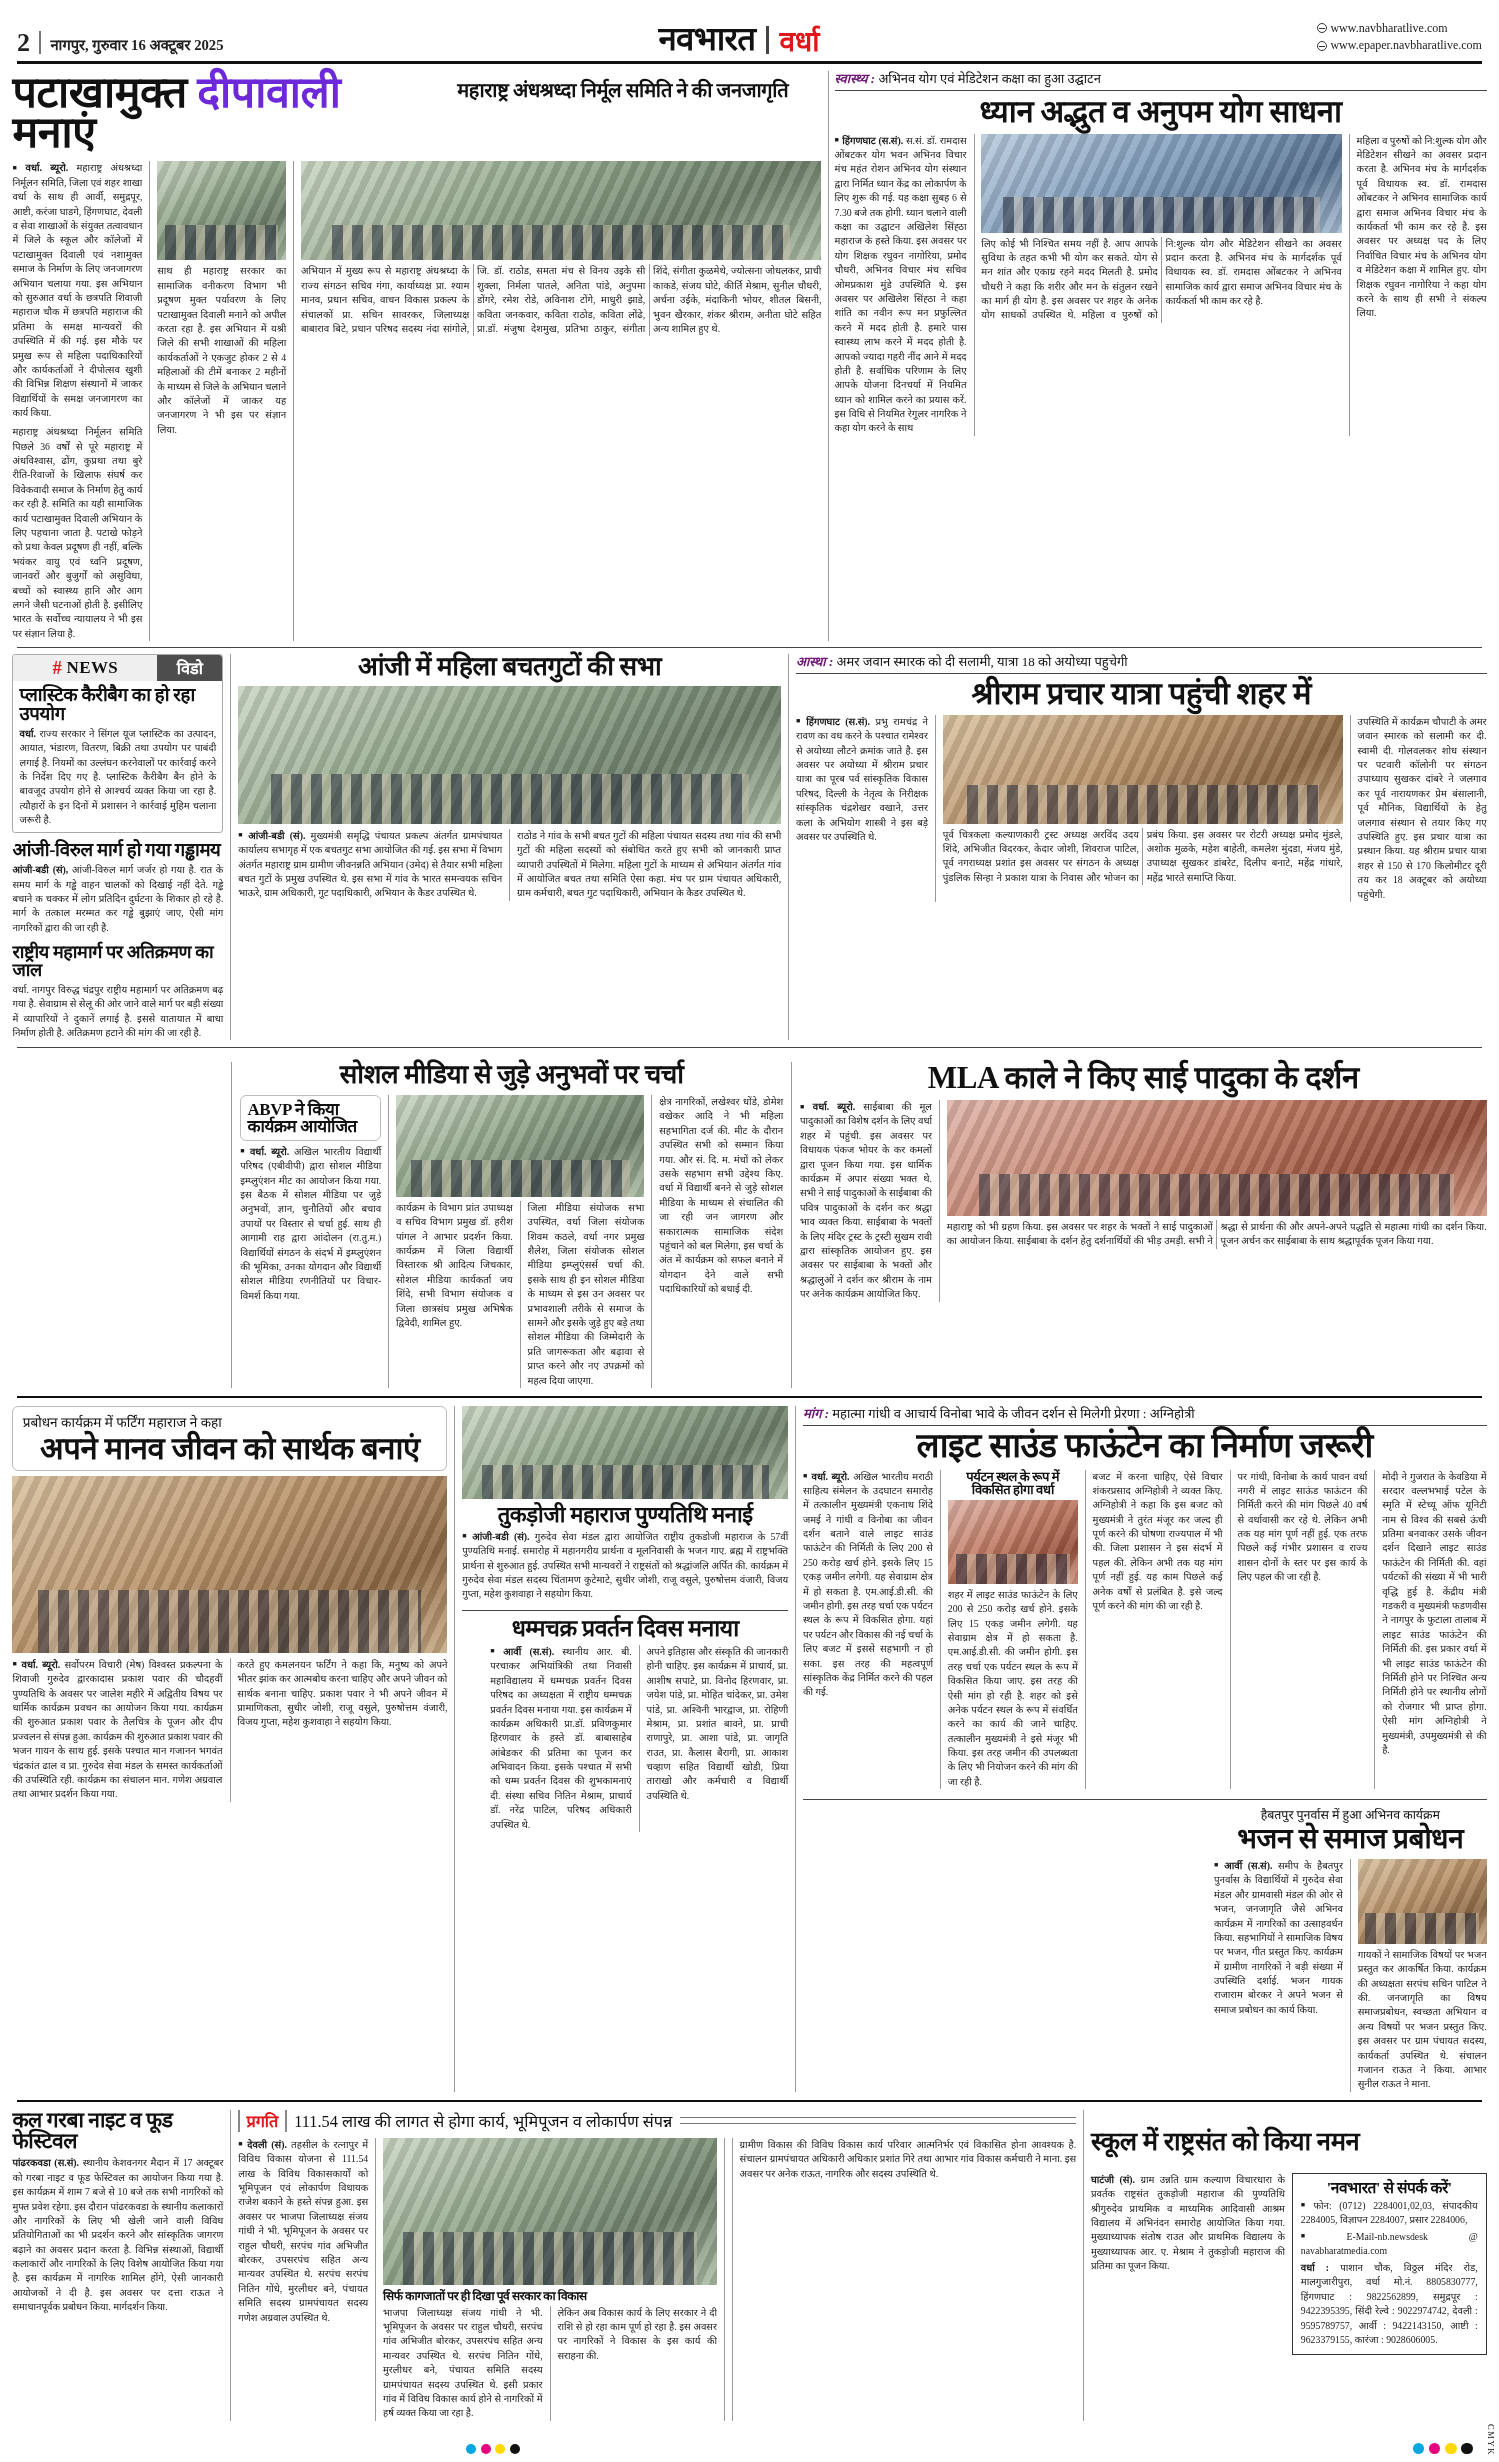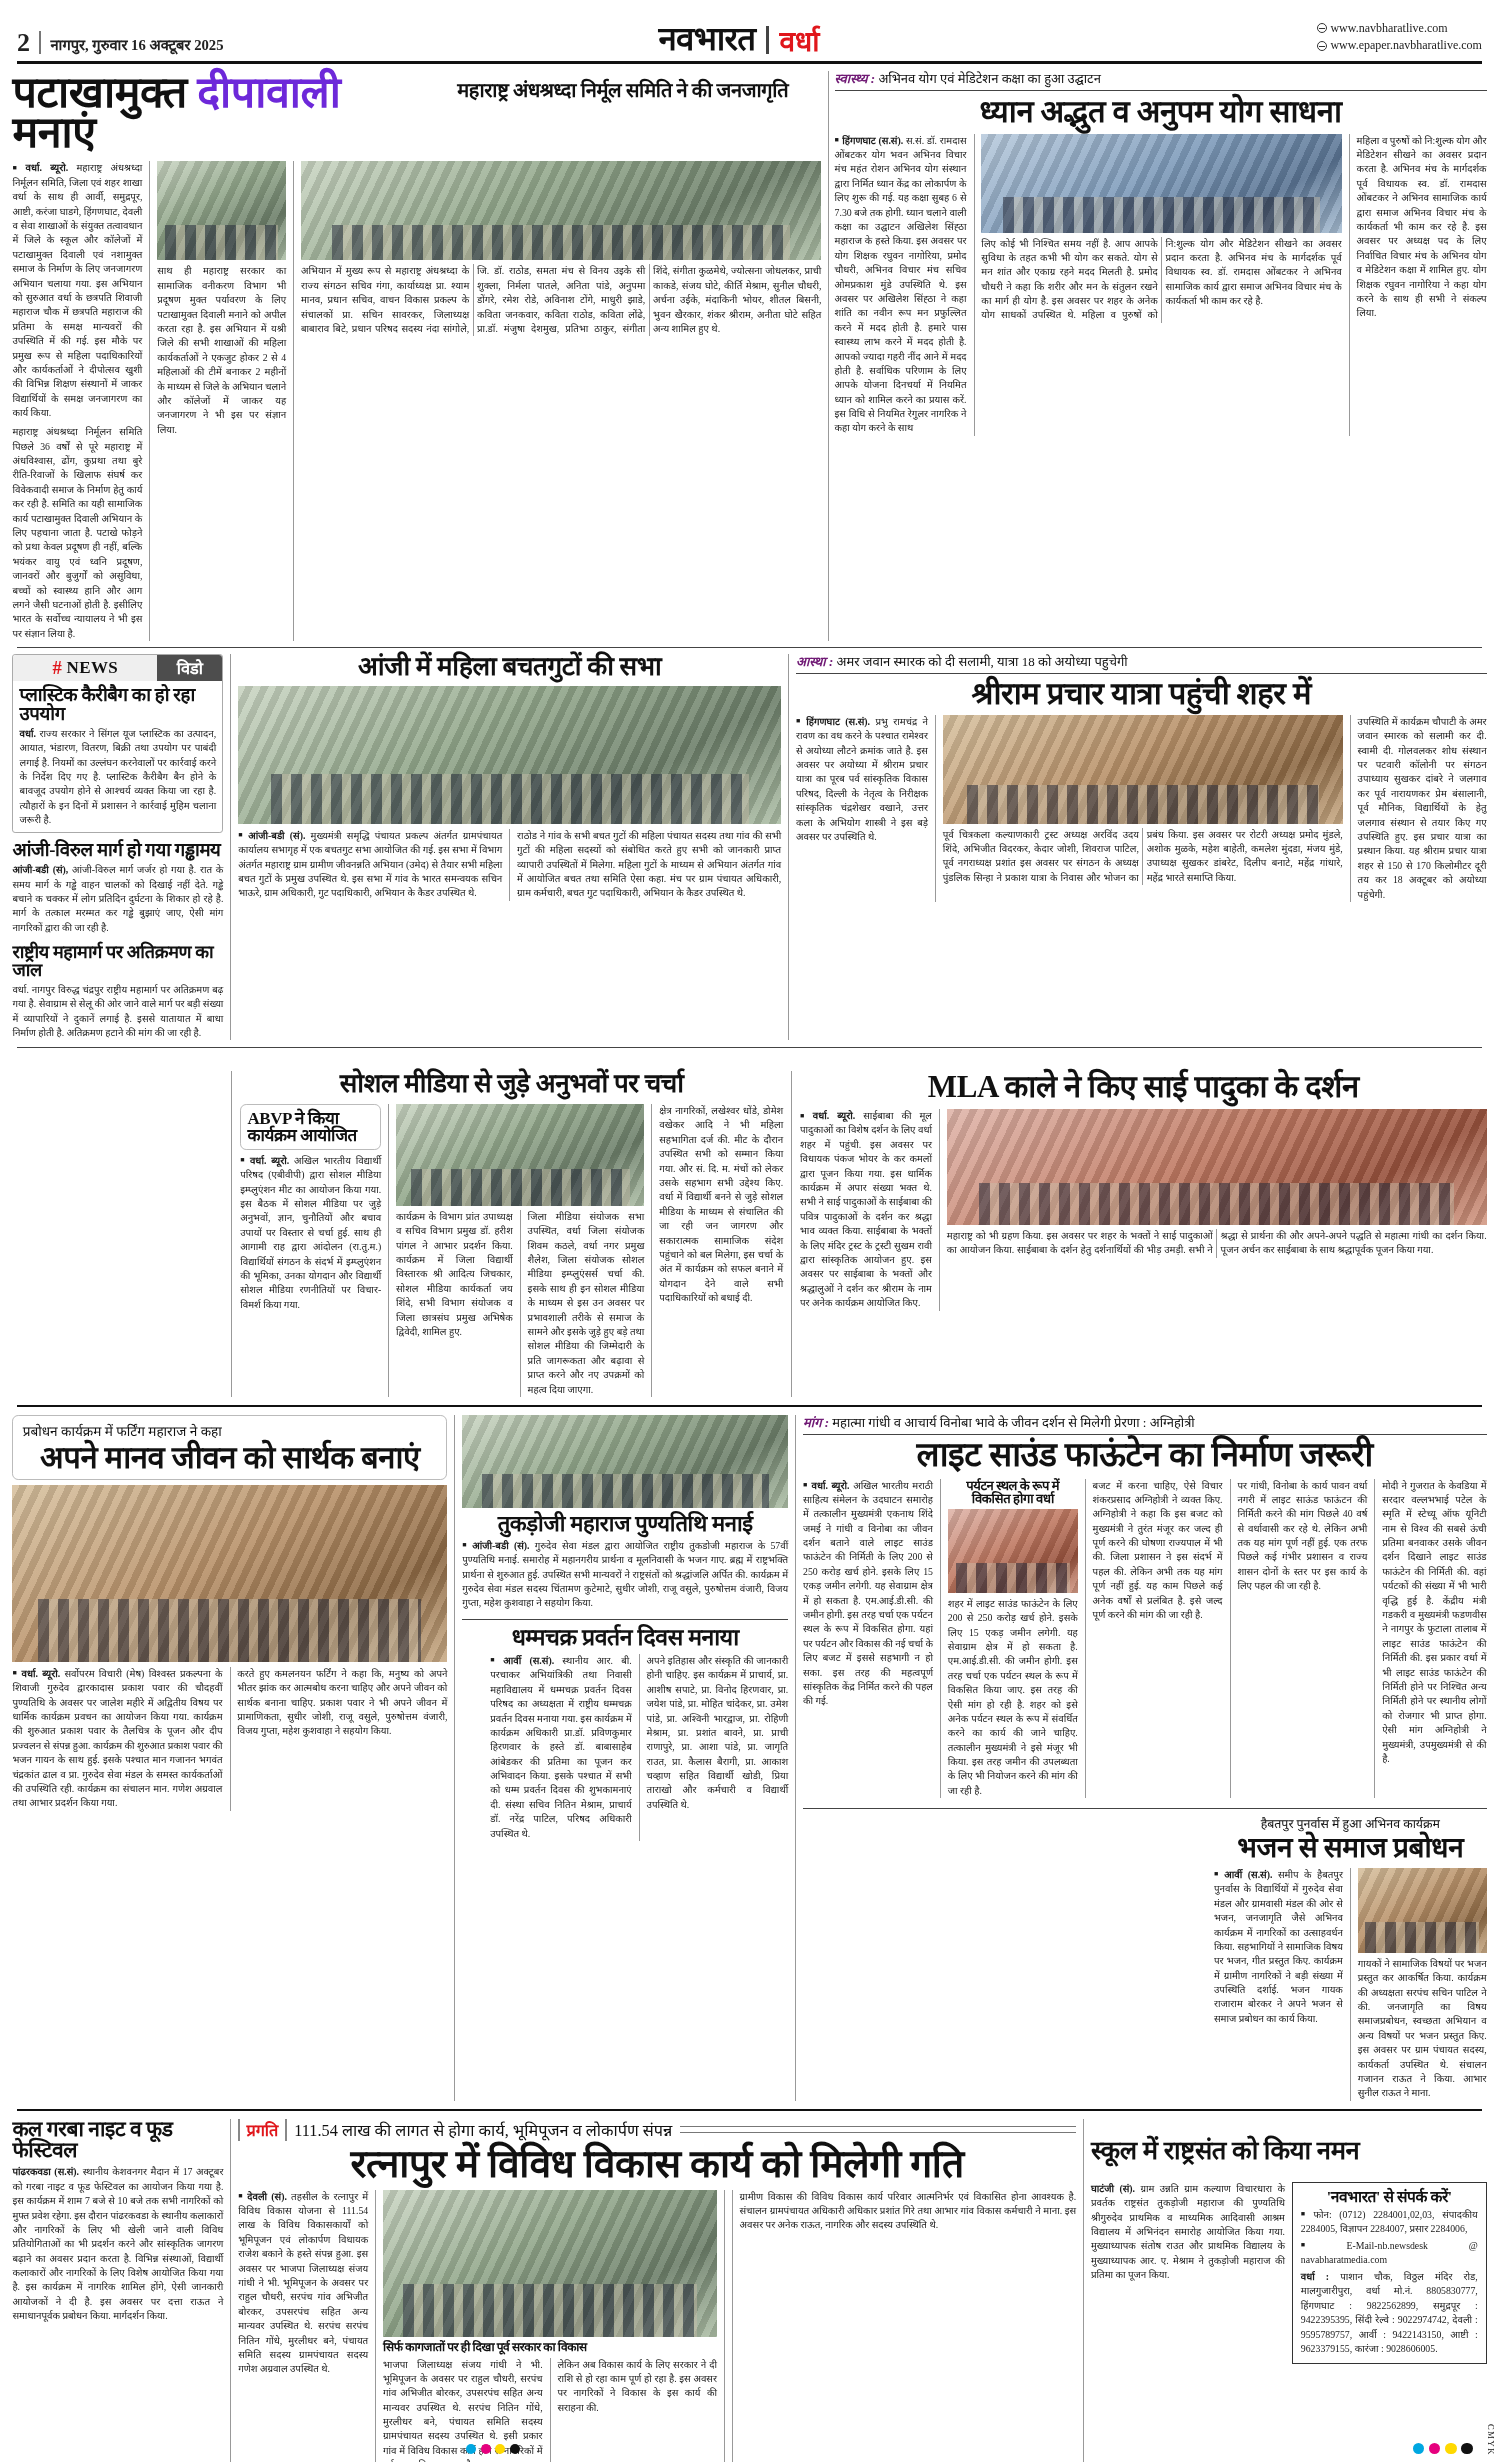--- a/index.html
+++ b/index.html
@@ -227,21 +227,21 @@
         <div class="col-rule"></div>
         <div style="width:129px;">
           <div class="body-text">उपस्थिति में कार्यक्रम चौपाटी के अमर जवान स्मारक को सलामी कर दी. स्वामी दी. गोलवलकर शोध संस्थान पर पटवारी कॉलोनी पर संगठन उपाध्याय सुखकर दांबरे ने जलगाव कर पूर्व नारायणकर प्रेम बंसालानी, पूर्व मौनिक, विद्यार्थियों के हेतु जलगाव संस्थान से तयार किए गए उपस्थिति हुए. इस प्रचार यात्रा का प्रस्थान किया. यह श्रीराम प्रचार यात्रा शहर से 150 से 170 किलोमीटर दूरी तय कर 18 अक्टूबर को अयोध्या पहुंचेगी.</div>
         </div>
       </div>
     </div>
   </div>
 
   <div class="hrule" style="margin:6.2px 4.7px 0 4.7px;"></div>
 
-  <div style="display:flex; gap:8px; margin-top:24px;">
+  <div style="display:flex; gap:8px; margin-top:15px;">
 
     <div style="width:211px;"></div>
     <div class="col-rule"></div>
 
     <div style="width:543px;">
       <div class="hl" style="font-size:26px; text-align:center;">सोशल मीडिया से जुड़े अनुभवों पर चर्चा</div>
       <div style="display:flex; gap:7px; margin-top:6.2px;">
         <div style="width:141px;">
           <div class="boxed" style="padding:4.7px 6.2px;">
             <div class="hl" style="font-size:17px;">ABVP ने किया कार्यक्रम आयोजित</div>
@@ -379,21 +379,20 @@
     </div>
 
     <div class="col-rule"></div>
 
     <div style="width:838px;">
       <div style="display:flex; align-items:center; gap:7.8px;">
         <span class="tag redtag" style="font-size:16.3px;">प्रगति</span>
         <span style="font-size:16.3px;">111.54 लाख की लागत से होगा कार्य, भूमिपूजन व लोकार्पण संपन्न</span>
         <span style="flex:1; height:7px; border-top:0.8px solid #777; border-bottom:0.8px solid #777;"></span>
       </div>
-      <div class="hl" style="font-size:39px; text-align:center; margin-top:3.1px;">रत्नापुर में विविध विकास कार्य को मिलेगी गति</div>
 
       <div style="display:flex; gap:7px; margin-top:6.2px;">
         <div style="width:130px;" class="body-text">
           <span class="sq lead">देवली (सं).</span>
           <span>तहसील के रत्नापुर में विविध विकास योजना से 111.54 लाख के विविध विकासकार्यों को भूमिपूजन एवं लोकार्पण विधायक राजेश बकाने के हस्ते संपन्न हुआ. इस अवसर पर भाजपा जिलाध्यक्ष संजय गांधी ने भी. भूमिपूजन के अवसर पर राहुल चौधरी, सरपंच गांव अभिजीत बोरकर, उपसरपंच सहित अन्य मान्यवर उपस्थित थे. सरपंच सरपंच नितिन गोंधे, मुरलीधर बने, पंचायत समिति सदस्य ग्रामपंचायत सदस्य गणेश अग्रवाल उपस्थित थे.</span>
         </div>
         <div class="col-rule"></div>
         <div style="width:334px;">
           <div class="photo grp" style="height:147px; width:100%;"></div>
           <div class="hl" style="font-size:12px; margin-top:4.7px;">सिर्फ कागजातों पर ही दिखा पूर्व सरकार का विकास</div>

